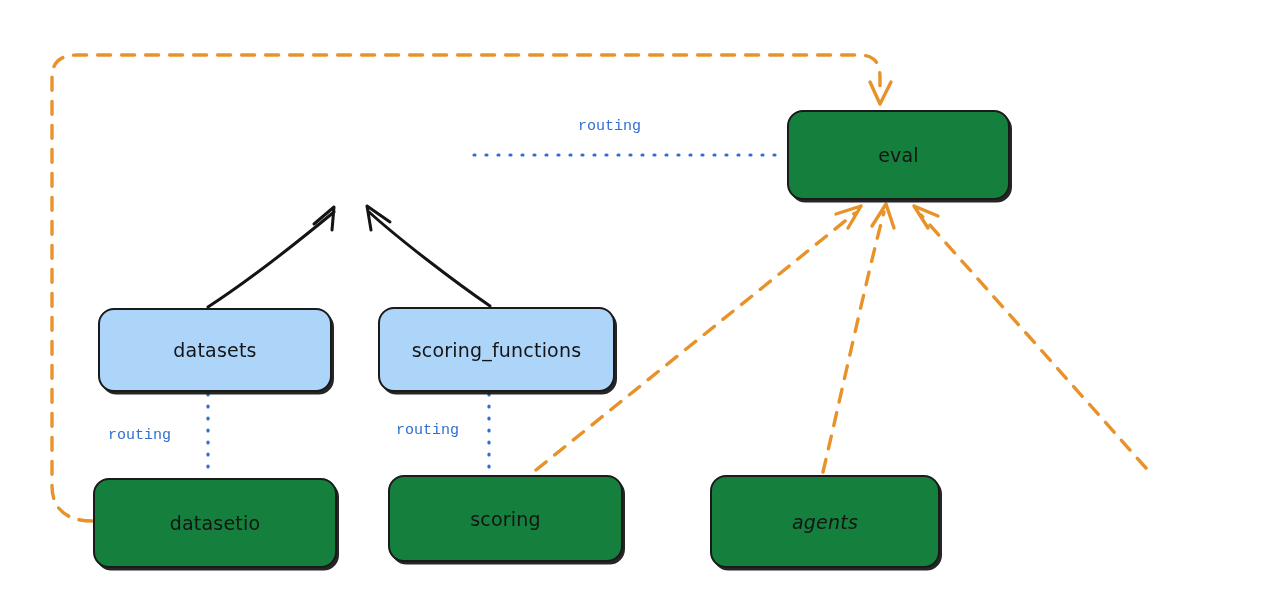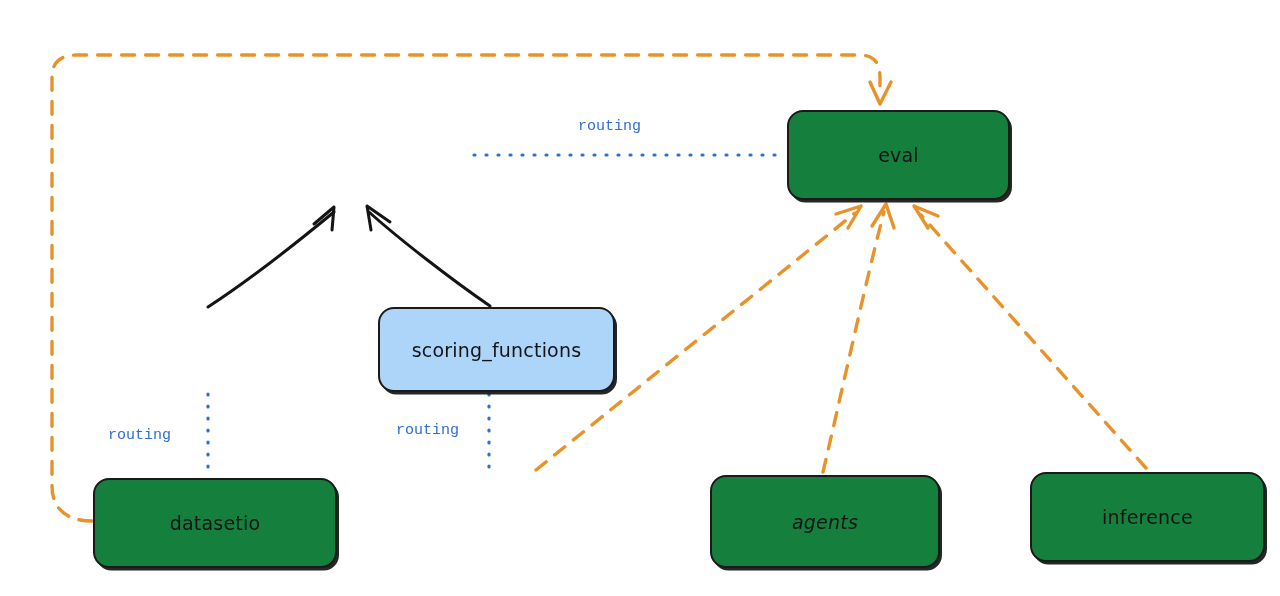--- a/index.html
+++ b/index.html
@@ -88,35 +88,38 @@
       <path d="M 1146,468 L 921,215" fill="none" stroke="#e8922a" stroke-width="3.4" stroke-linecap="round" stroke-dasharray="13 11"></path>
       <path d="M 914,206 L 928,228 M 914,206 L 938,216" fill="none" stroke="#e8922a" stroke-width="3.4" stroke-linecap="round"></path>
     </g>
   </svg>
 
 
   <div class="node provider" style="left:787px;top:110px;width:223px;height:90px;">
     <span class="lbl">eval</span>
   </div>
 
+  <div class="node api" style="left:98px;top:308px;width:234px;height:84px;">
+    <span class="lbl">datasets</span>
+  </div>
 
   <div class="node api" style="left:378px;top:307px;width:237px;height:85px;">
     <span class="lbl">scoring_functions</span>
   </div>
 
   <div class="node provider" style="left:93px;top:478px;width:244px;height:90px;">
     <span class="lbl">datasetio</span>
   </div>
 
+  <div class="node provider" style="left:388px;top:475px;width:235px;height:87px;">
+    <span class="lbl">scoring</span>
+  </div>
 
   <div class="node provider" style="left:710px;top:475px;width:230px;height:93px;font-style:italic;">
     <span class="lbl">agents</span>
   </div>
 
-  <div class="node provider" style="left:1030px;top:472px;width:235px;height:90px;">
-    <span class="lbl">inference</span>
-  </div>
 
   <div class="edge-label" style="left:578px;top:118px;">routing</div>
   <div class="edge-label" style="left:108px;top:427px;">routing</div>
   <div class="edge-label" style="left:396px;top:422px;">routing</div>
 
 </div>
 
 </body></html>

